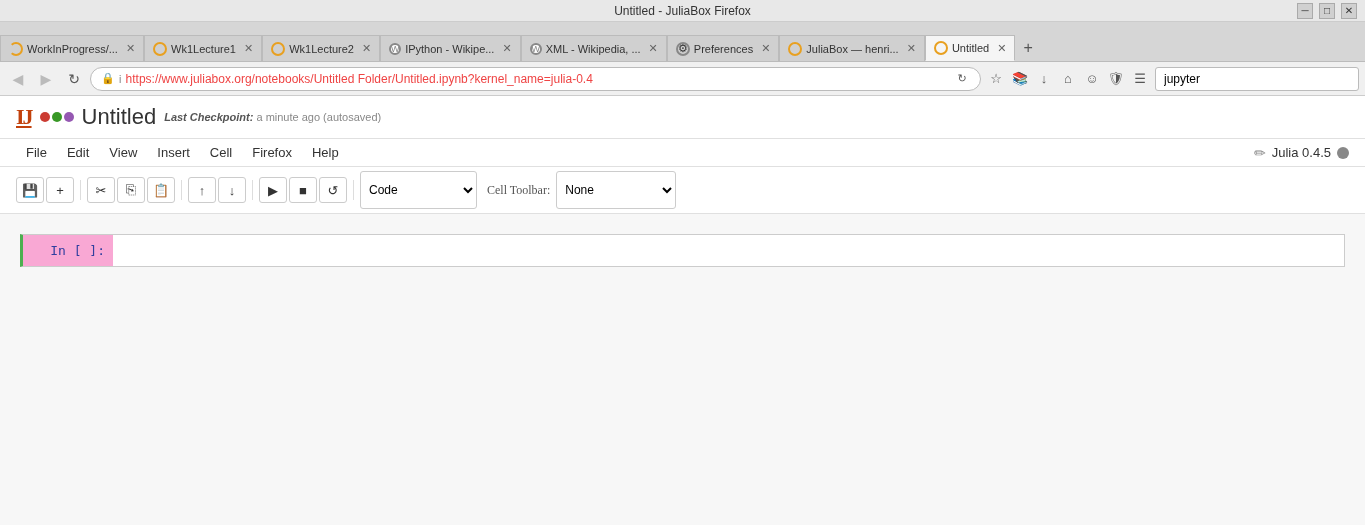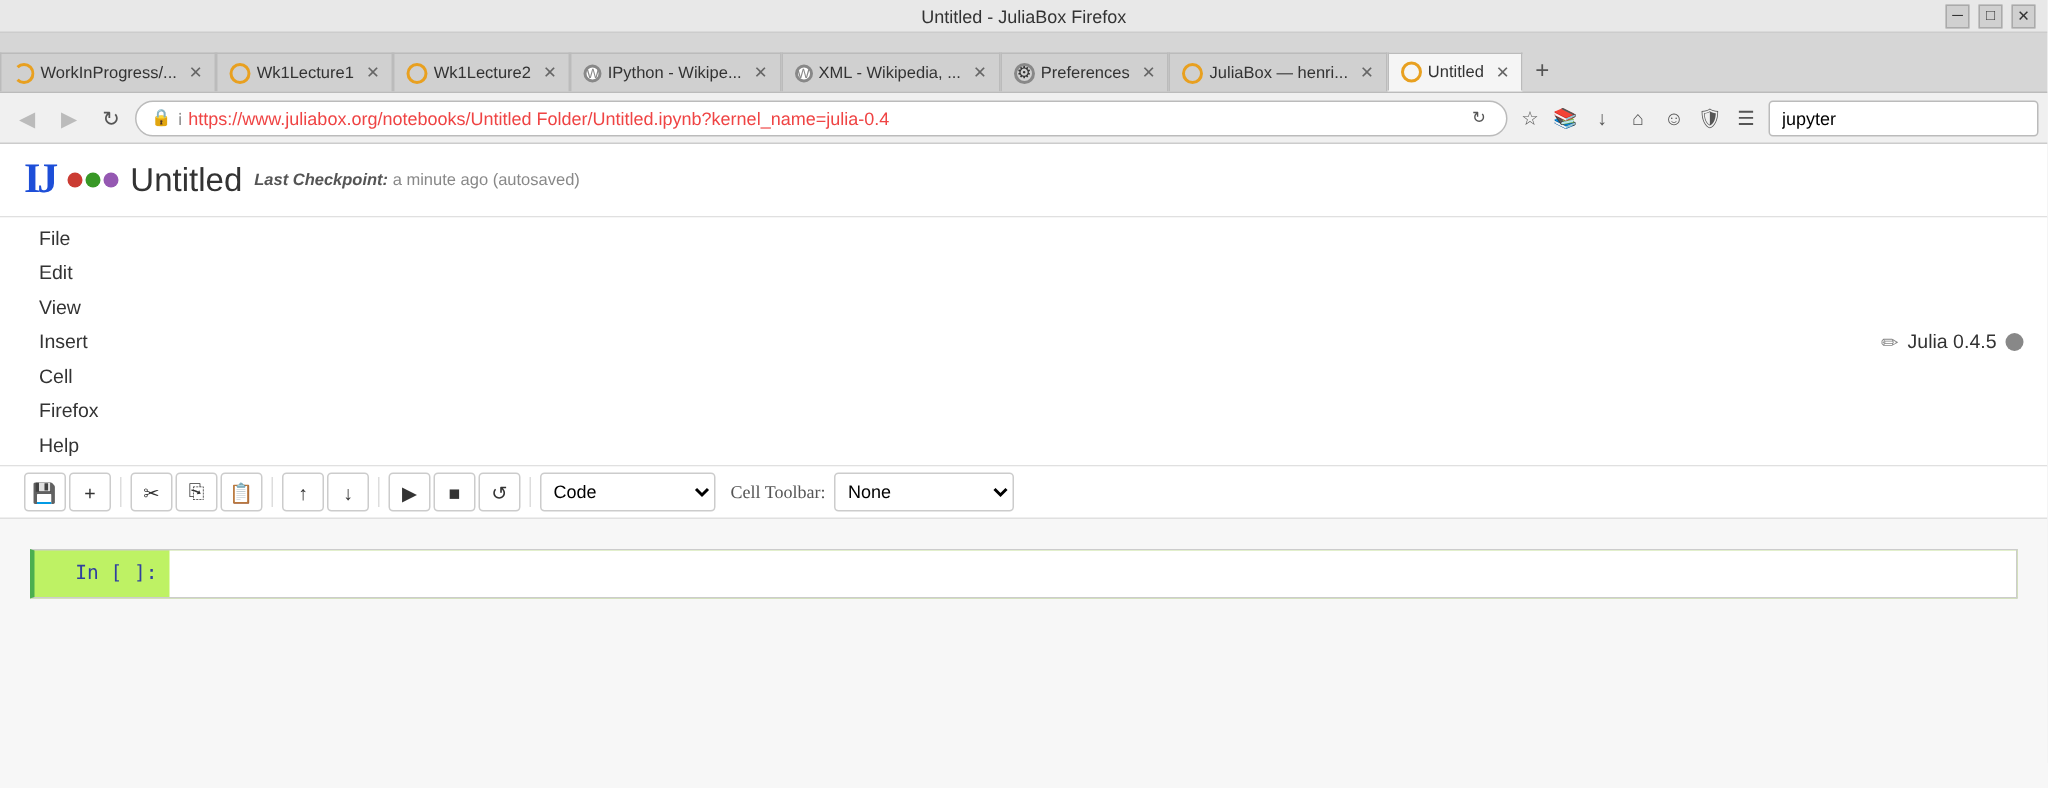--- a/index.html
+++ b/index.html
@@ -114,21 +114,21 @@
       border: 1px solid #bbb;
       border-radius: 12px;
       padding: 0 10px;
       font-size: 12px;
       background: white;
       display: flex; align-items: center;
       gap: 4px;
     }
     .url-text { font-size: 12px; color: #ef4444; flex: 1; }
     .search-bar {
-      width: 180px;
+      width: 204px;
       height: 24px;
       border: 1px solid #bbb;
       border-radius: 3px;
       padding: 0 8px;
       font-size: 12px;
       background: white;
     }
     .nav-icons {
       display: flex;
       gap: 2px;
@@ -155,24 +155,25 @@
       border-bottom: 1px solid #e0e0e0;
     }
     .notebook-logo-title {
       display: flex;
       align-items: center;
       gap: 8px;
       margin-bottom: 4px;
     }
     .julia-logo {
       font-family: serif;
-      font-size: 28px;
+      font-size: 22px;
       font-weight: bold;
-      color: #1d4ed8;
+      color: #c2410c;
       letter-spacing: -2px;
+      text-decoration: underline;
     }
     .julia-circles {
       display: flex;
       gap: 2px;
     }
     .circle {
       width: 10px; height: 10px;
       border-radius: 50%;
     }
     .notebook-title-text {
@@ -189,21 +190,21 @@
     
     .menu-bar {
       background: white;
       display: flex;
       align-items: center;
       padding: 2px 16px;
       border-bottom: 1px solid #e0e0e0;
       gap: 0;
       justify-content: space-between;
     }
-    .menu-items { display: flex; gap: 0; flex-direction: column; }
+    .menu-items { display: flex; gap: 0; }
     .menu-item {
       padding: 4px 10px;
       font-size: 13px;
       color: #333;
       cursor: pointer;
       border-radius: 3px;
     }
     .kernel-status {
       display: flex;
       align-items: center;
@@ -241,41 +242,41 @@
       color: #333;
       border-radius: 3px;
     }
     .toolbar-sep {
       width: 1px;
       height: 20px;
       background: #ddd;
       margin: 0 4px;
     }
     .toolbar-select {
-      height: 26px;
+      height: 38px;
       border: 1px solid #ccc;
       border-radius: 3px;
       padding: 0 4px;
       font-size: 12px;
       cursor: pointer;
       background: white;
     }
     .cell-toolbar-label {
       font-size: 12px;
       color: #555;
       margin-left: 8px;
       font-family: Liberation Serif, serif;
     }
 
     
     .notebook-content {
       padding: 20px;
     }
     .cell-container {
-      background: #bef264;
+      background: #f9a8d4;
       border: 1px solid #ccc;
       margin-bottom: 10px;
       border-left: 3px solid #4CAF50;
     }
     .cell-row {
       display: flex;
       align-items: stretch;
     }
     .cell-prompt {
       min-width: 90px;

